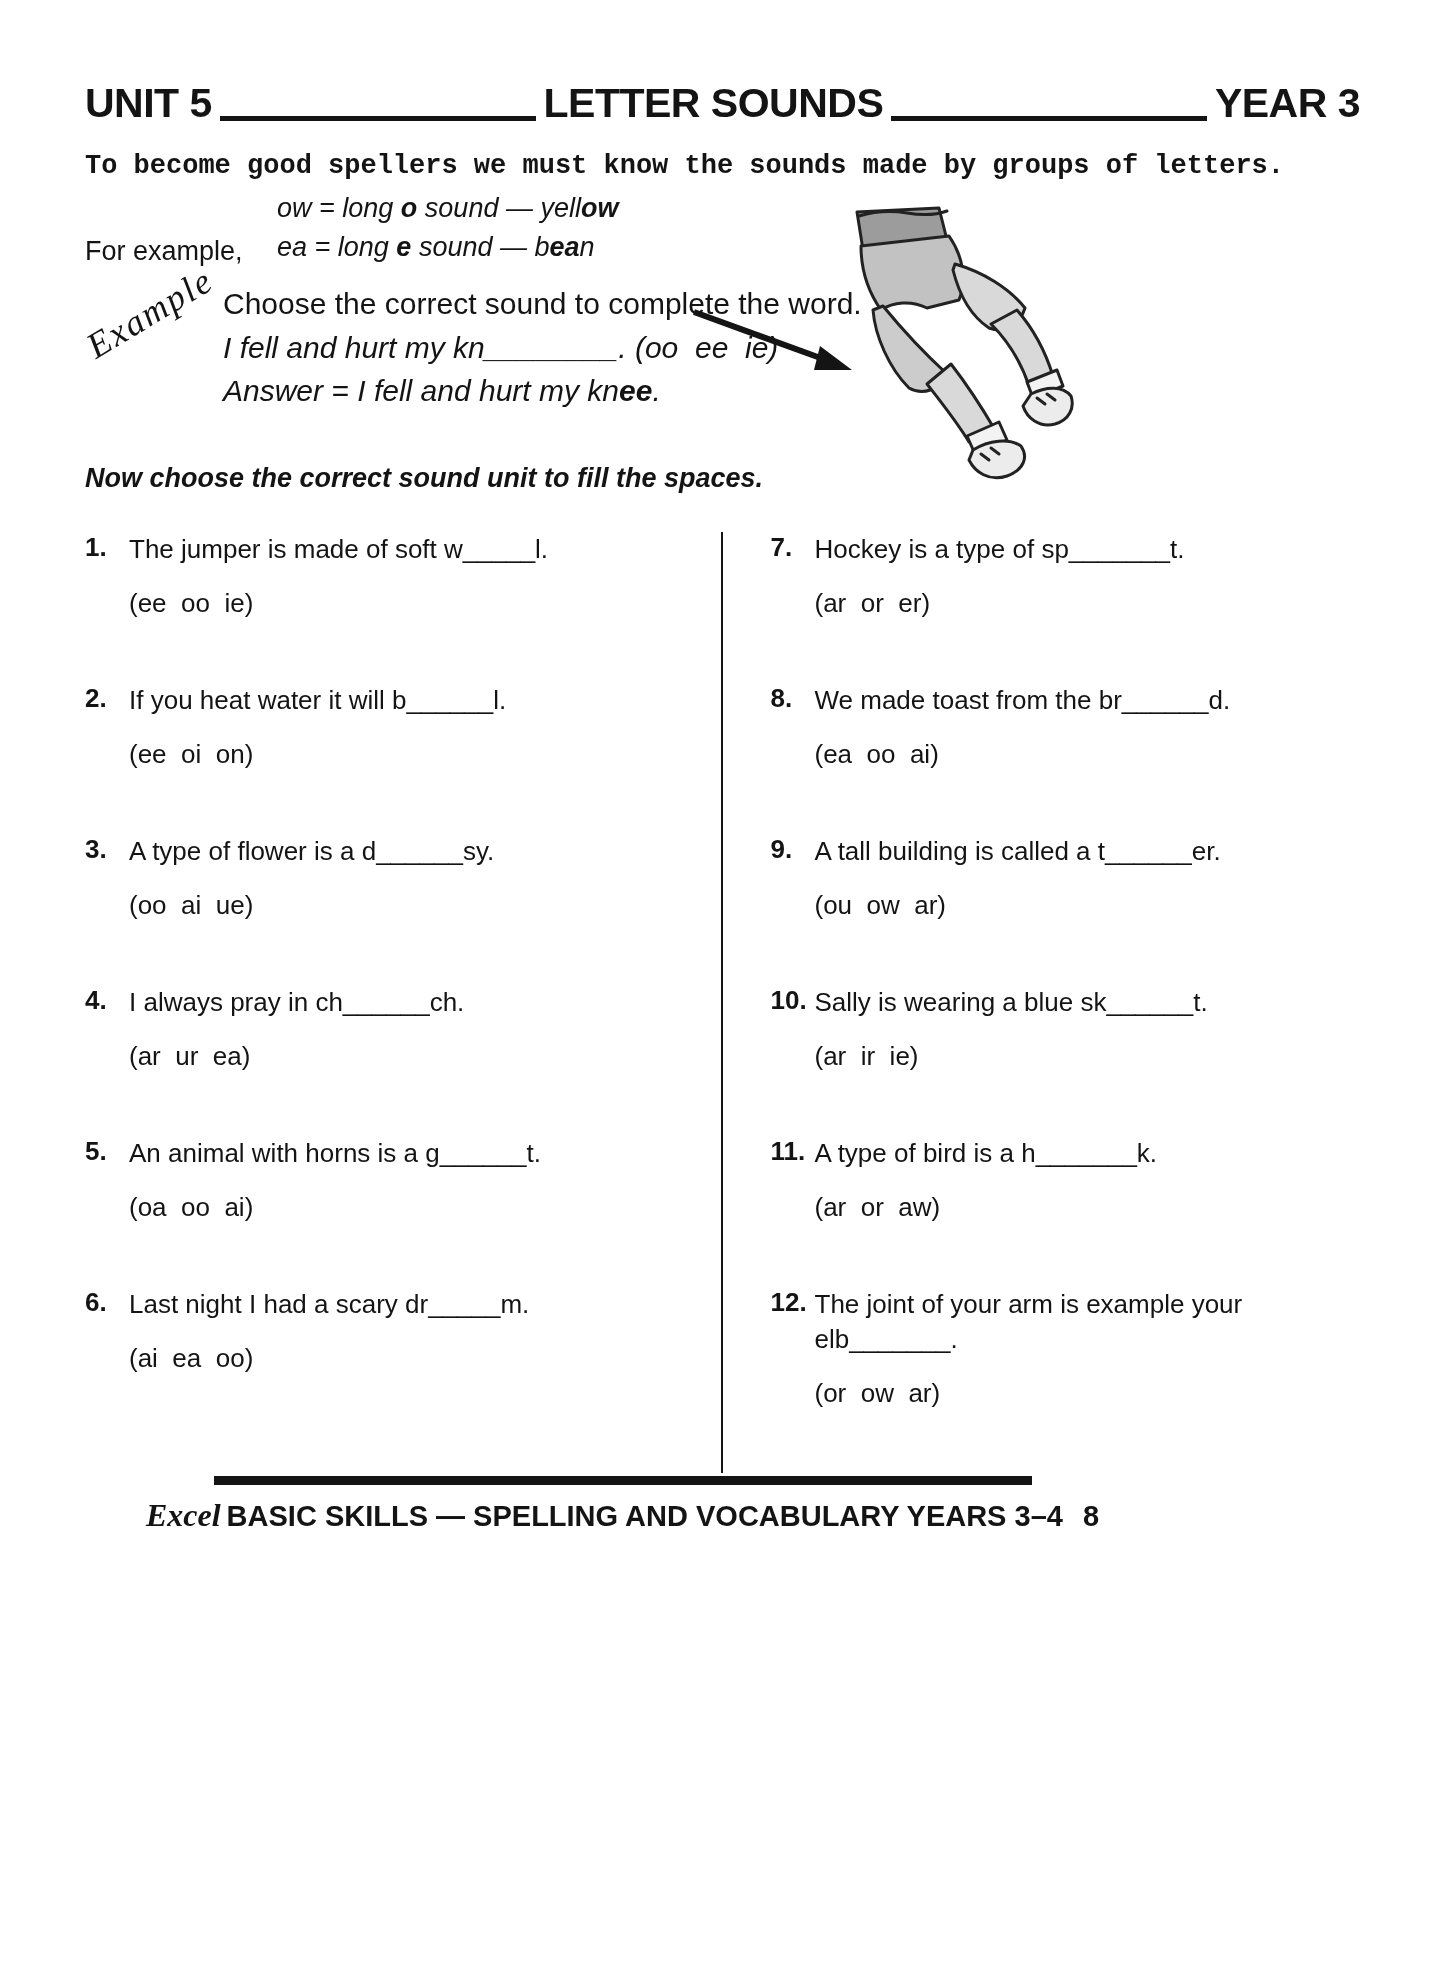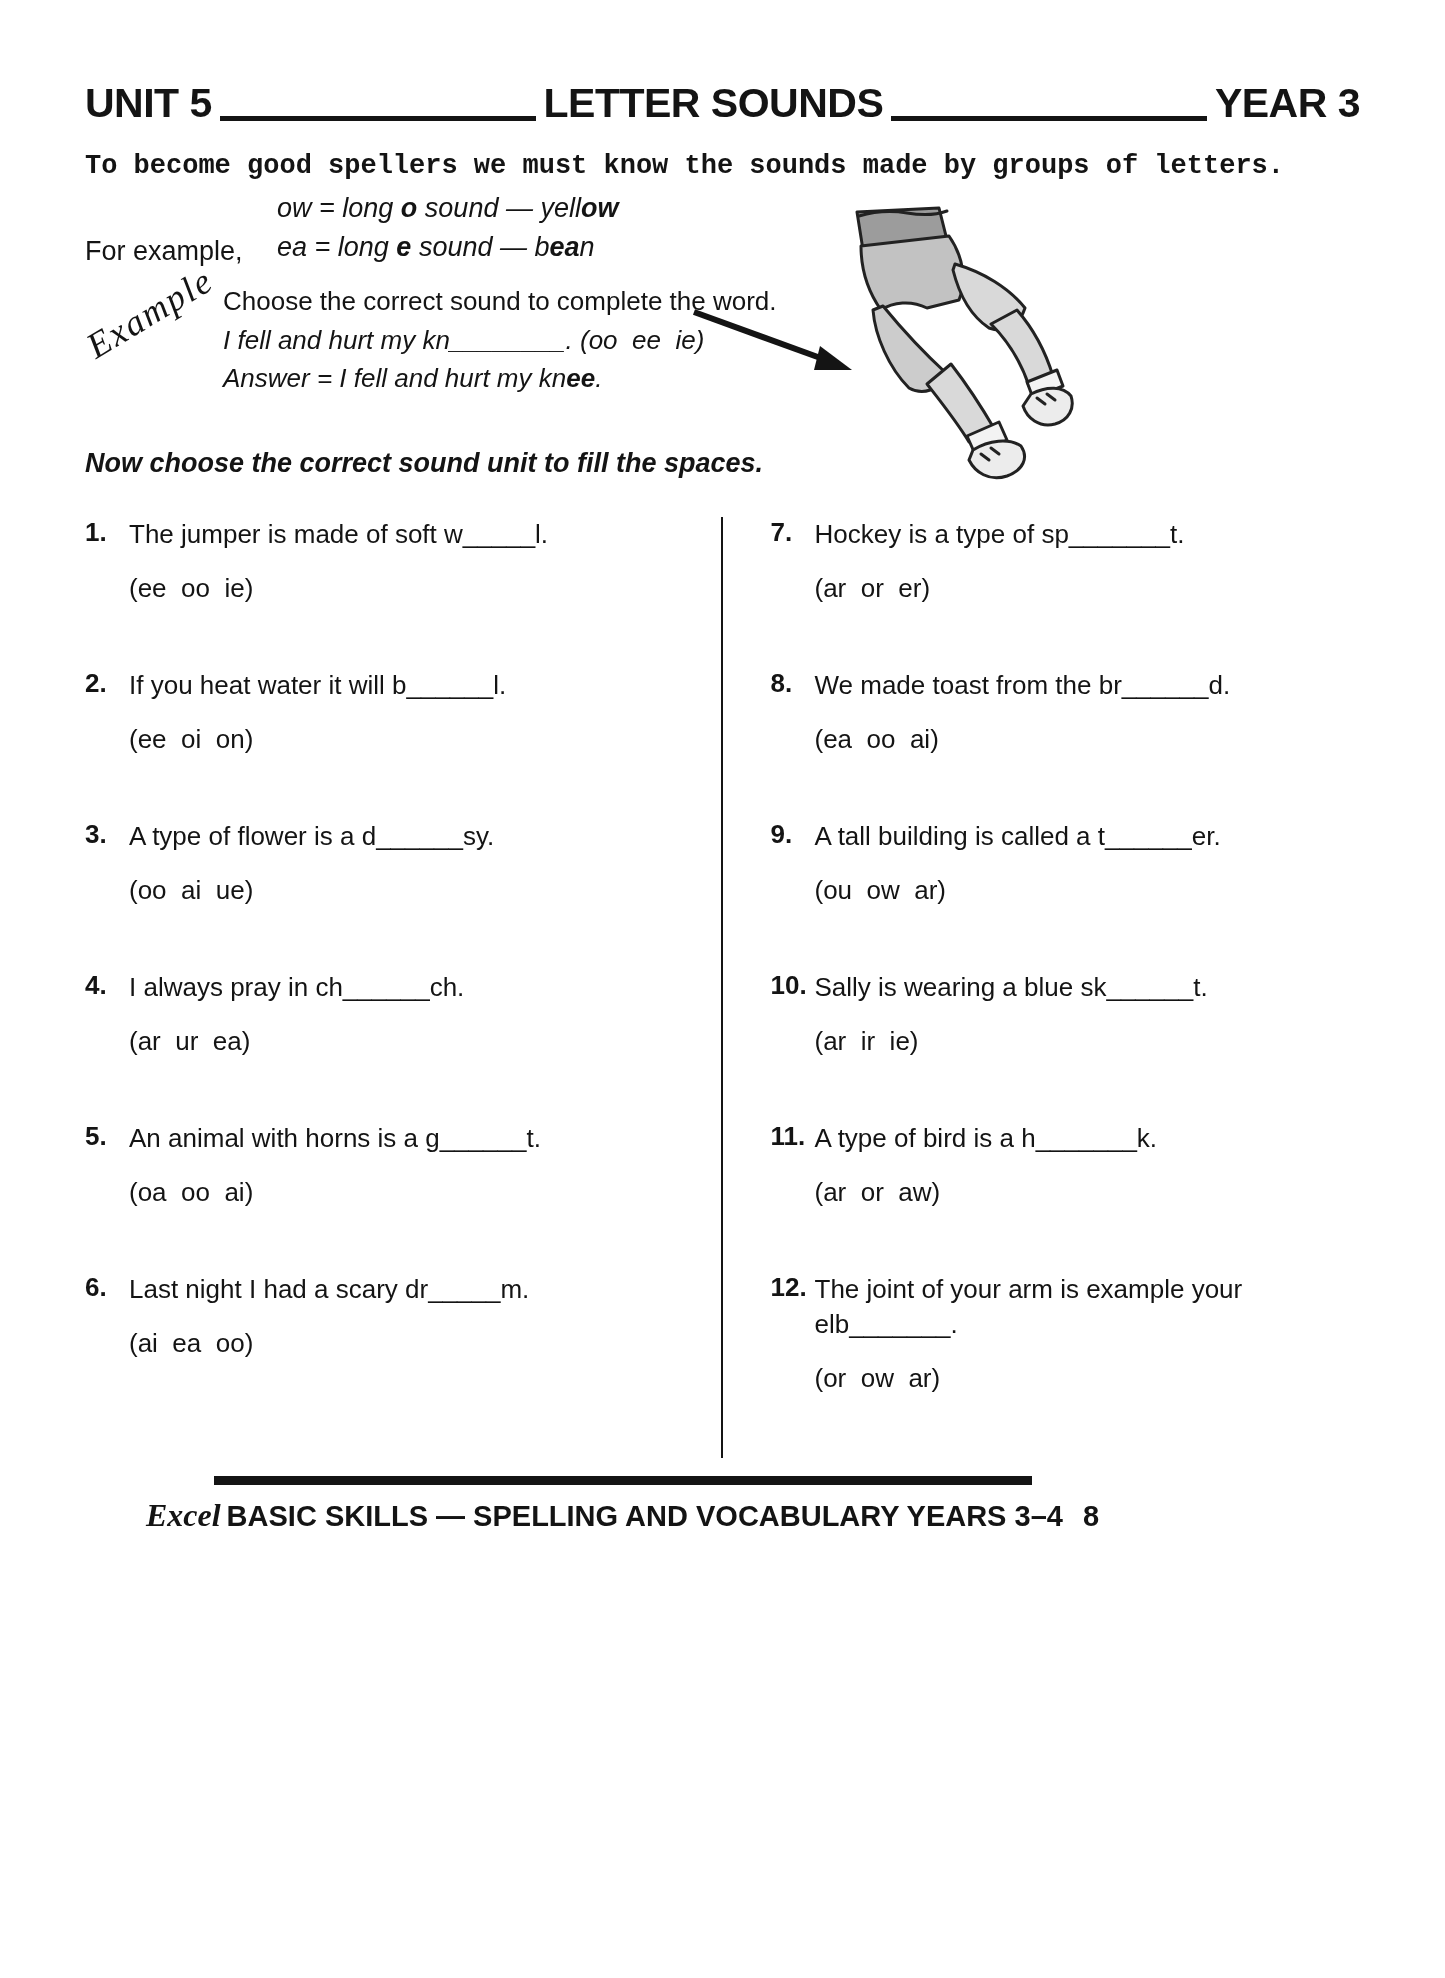--- a/index.html
+++ b/index.html
@@ -25,21 +25,21 @@
   b { font-weight: 700; }
 
   
   .example { position: relative; margin-top: 18px; min-height: 100px; }
   .example-label {
     position: absolute; left: -6px; top: 46px;
     font-family: "Liberation Serif", serif; font-style: italic;
     font-size: 36px; letter-spacing: 2px;
     transform: rotate(-31deg); transform-origin: left top;
   }
-  .example-lines { margin-left: 138px; font-size: 26px; line-height: 1.25; }
+  .example-lines { margin-left: 138px; font-size: 30px; line-height: 1.25; }
   .example-lines p { margin: 0 0 6px 0; }
   .ex-line2, .ex-line3 { font-style: italic; }
   .ex-line2 { white-space: pre; }
 
   .instruction { margin: 53px 0 0 0; font-size: 27px; font-weight: 700; font-style: italic; }
 
   
   .questions { margin-top: 38px; display: grid; grid-template-columns: 1fr 1fr; }
   .q-col-left  { border-right: 2px solid #141414; padding-right: 42px; }
   .q-col-right { padding-left: 48px; }

